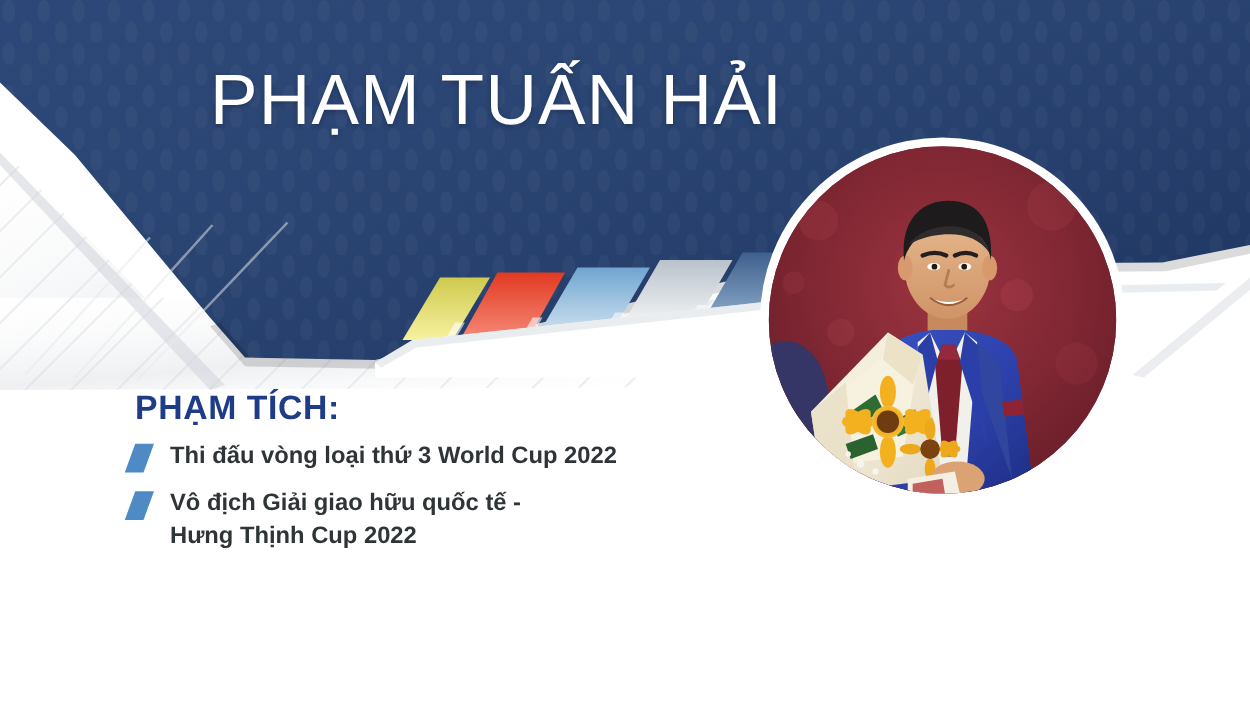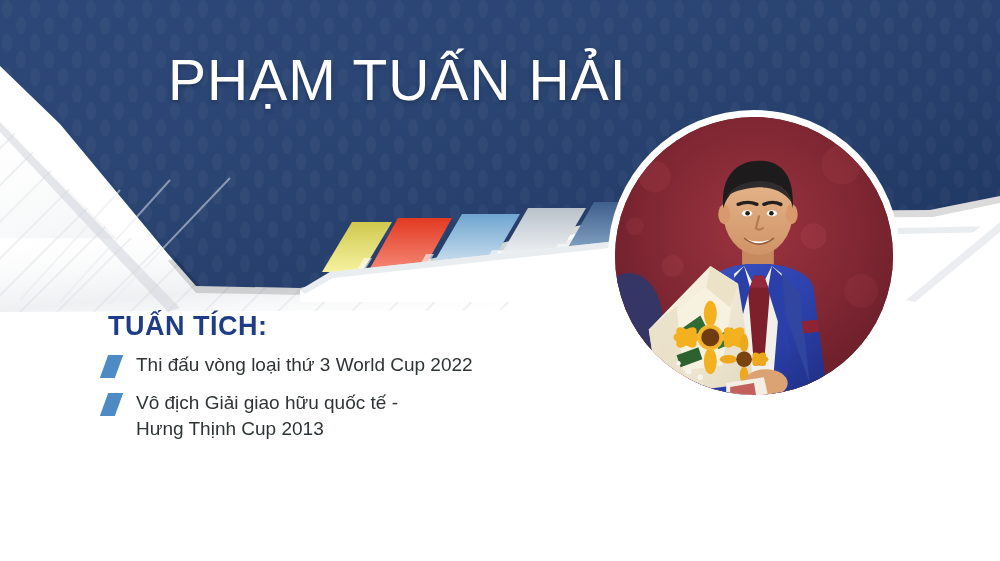--- a/index.html
+++ b/index.html
@@ -49,21 +49,21 @@
 
   .ach-list { position:absolute; left:104px; top:352px; width:600px; }
   .ach-item { display:flex; align-items:flex-start; margin-bottom:12px; }
   .slash-md {
     width:15px; height:23px; flex:0 0 15px;
     background:#4e8ac4;
     transform:skewX(-20deg);
     margin-right:17px; margin-top:3px;
   }
   .ach-text {
-    font-size:19px; font-weight:normal; color:#2f3436;
+    font-size:19px; font-weight:bold; color:#2f3436;
     line-height:26px; white-space:pre-line;
   }
 
   
   .photo-wrap {
     position:absolute; left:608px; top:110px;
     width:292px; height:292px; border-radius:50%;
     background:#ffffff; padding:7px;
   }
   .photo {
@@ -192,31 +192,31 @@
       <path d="M110,304 L230,178" stroke="#e8ebee" stroke-width="2" fill="none"></path>
     </g>
 
     <path d="M905,290 L1000,210 L1000,300 Z" fill="#ffffff"></path>
     <path d="M906,300 L1000,222 L1000,232 L915,302 Z" fill="#e2e6ea" opacity=".7"></path>
   </svg>
 
   <div class="title">PHẠM TUẤN HẢI</div>
 
 
-  <div class="ach-title">TUẤN TÍCH:</div>
+  <div class="ach-title">PHẠM TÍCH:</div>
 
   <div class="ach-list">
     <div class="ach-item">
       <span class="slash-md"></span>
       <span class="ach-text">Thi đấu vòng loại thứ 3 World Cup 2022</span>
     </div>
     <div class="ach-item">
       <span class="slash-md"></span>
       <span class="ach-text">Vô địch Giải giao hữu quốc tế -
-Hưng Thịnh Cup 2013</span>
+Hưng Thịnh Cup 2022</span>
     </div>
   </div>
 
   <div class="photo-wrap">
     <div class="photo">
       <svg viewBox="0 0 280 280">
         <defs>
           <radialGradient id="bgRed" cx="50%" cy="40%" r="75%">
             <stop offset="0%" stop-color="#9c3440"></stop>
             <stop offset="55%" stop-color="#7d2632"></stop>

